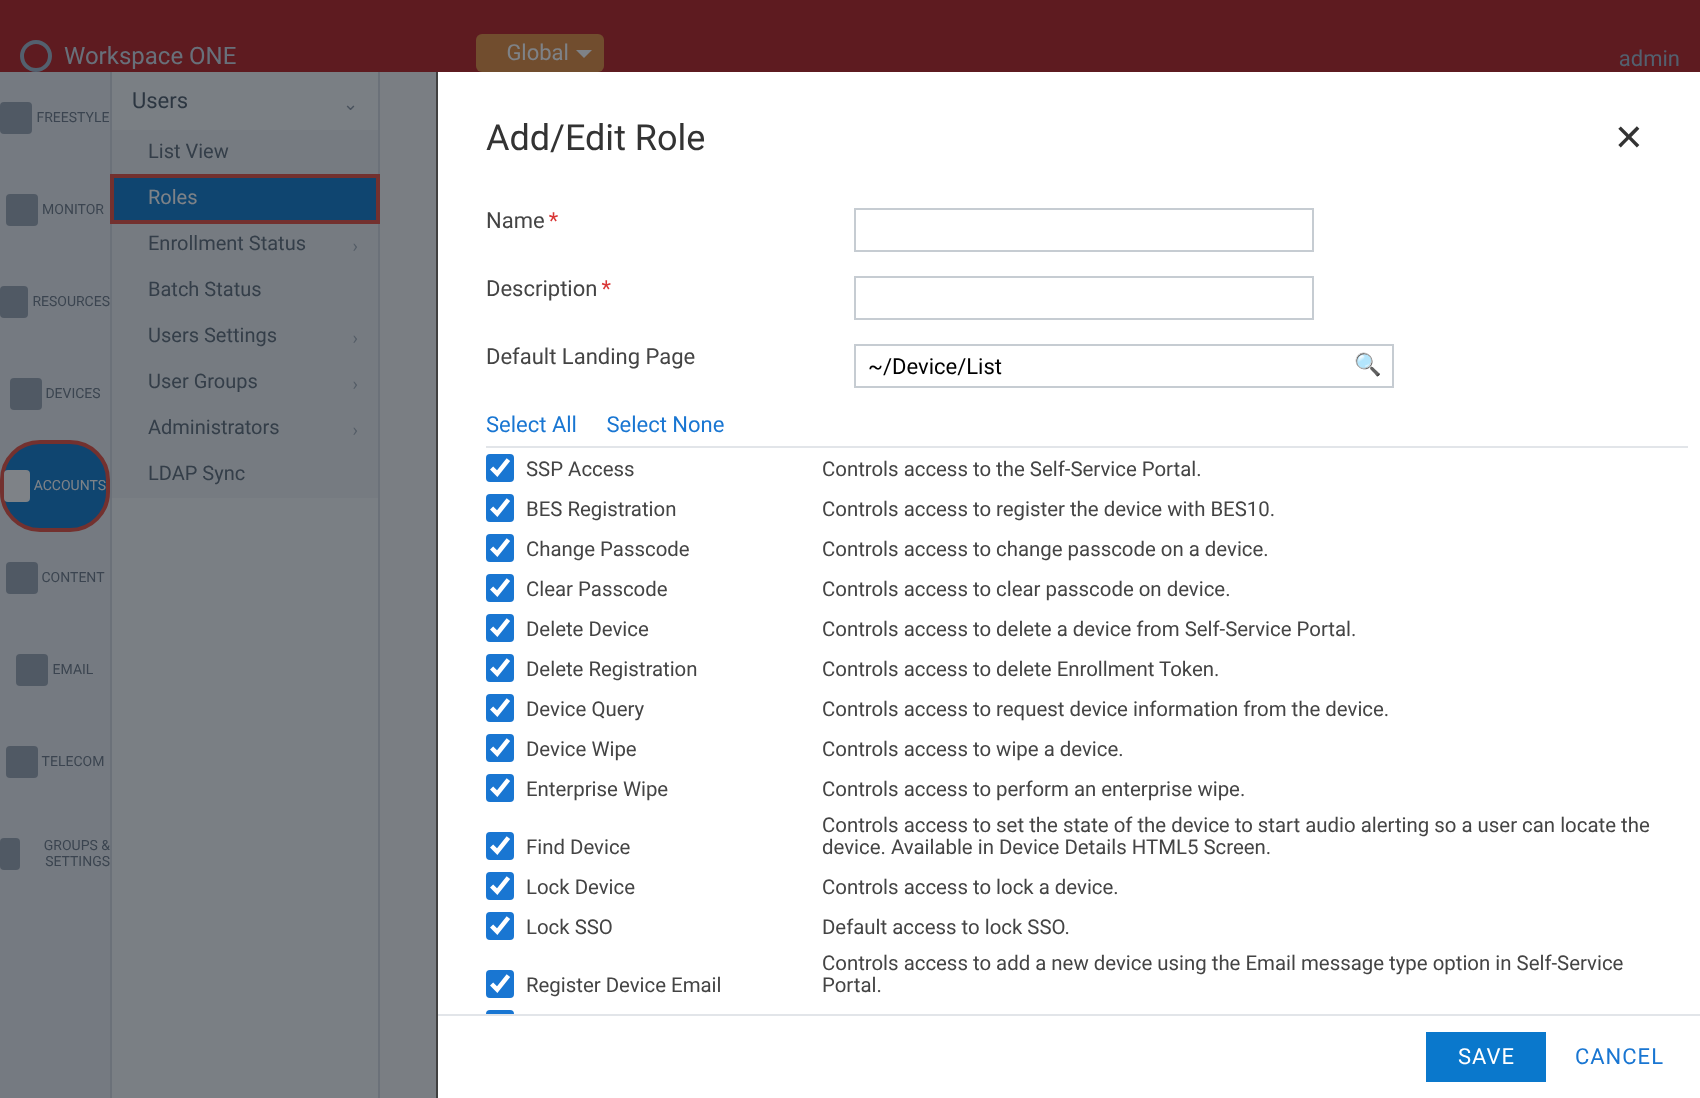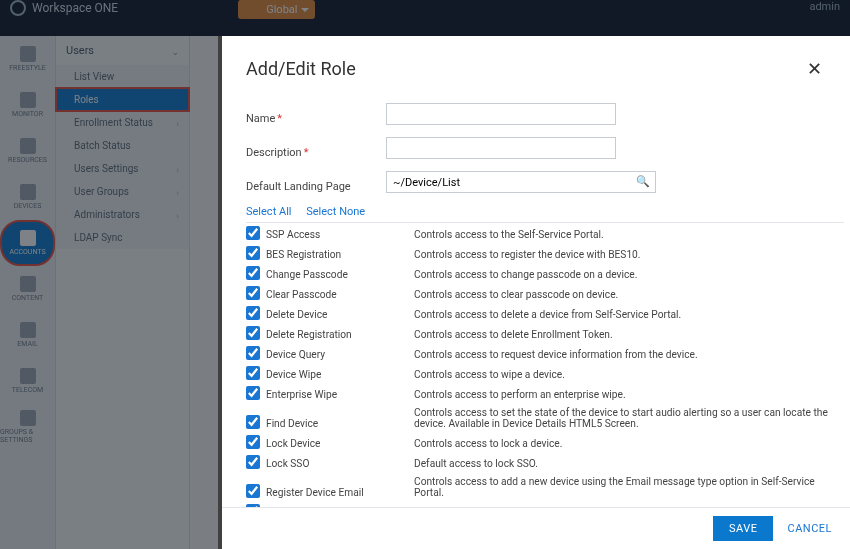--- a/index.html
+++ b/index.html
@@ -1,55 +1,55 @@
 <!DOCTYPE html>
 <html><head>
 <meta charset="utf-8">
 <style>
   * { box-sizing: border-box; margin: 0; padding: 0; font-family: -apple-system, BlinkMacSystemFont, "Segoe UI", Roboto, Arial, sans-serif; }
   html, body { width: 850px; height: 549px; overflow: hidden; background: #f5f5f5; }
   .app { position: relative; width: 850px; height: 549px; }
 
   
   .underlay { position: absolute; inset: 0; }
-  .topbar { height: 36px; background: #0f172a; display: flex; align-items: flex-start; padding: 0 10px; color: #cfd8e3; font-size: 12px; }
+  .topbar { height: 36px; background: #b91c1c; display: flex; align-items: flex-end; padding: 0 10px; color: #cfd8e3; font-size: 12px; }
   .topbar .logo { display: flex; align-items: center; gap: 6px; }
   .topbar .logo-icon { width: 16px; height: 16px; border: 2px solid #9fb3c8; border-radius: 50%; }
-  .topbar .og { margin-left: 120px; background: #e28a3a; color: #fff; padding: 3px 18px 3px 28px; border-radius: 3px; font-size: 11px; position: relative; }
+  .topbar .og { margin-left: 120px; background: #e28a3a; color: #fff; padding: 3px 18px 3px 15px; border-radius: 3px; font-size: 11px; position: relative; }
   .topbar .og::after { content: ""; position: absolute; right: 6px; top: 8px; border: 4px solid transparent; border-top-color: #fff; }
   .topbar .user { margin-left: auto; font-size: 11px; color: #9fb3c8; }
 
   .body { position: absolute; top: 36px; bottom: 0; left: 0; right: 0; display: flex; }
 
   .rail { width: 56px; background: #eceef1; border-right: 1px solid #d6dadf; display: flex; flex-direction: column; }
-  .rail .ritem { height: 46px; display: flex; flex-direction: column; align-items: center; justify-content: center; font-size: 7px; color: #6b7785; gap: 2px; cursor: pointer; }
+  .rail .ritem { height: 46px; display: flex; flex-direction: row; align-items: center; justify-content: center; font-size: 7px; color: #6b7785; gap: 2px; cursor: pointer; text-align: right; }
   .rail .ritem .ricon { width: 16px; height: 16px; background: #9aa5b1; border-radius: 2px; }
   .rail .ritem.active { background: #0a78cc; color: #fff; border-radius: 20px; }
   .rail .ritem.active .ricon { background: #fff; }
   .rail .hl { border: 2px solid #e74c3c; border-radius: 2px; }
 
   .side { width: 134px; background: #f7f8f9; border-right: 1px solid #d6dadf; }
   .side .paritem { padding: 8px 10px; font-size: 11px; color: #4a5865; cursor: pointer; position: relative; }
   .side .paritem .chev { position: absolute; right: 10px; top: 11px; font-size: 9px; color: #8a96a3; }
   .side .subs { background: #eef0f2; }
   .side .sub { padding: 6px 18px; font-size: 10px; color: #5c6975; cursor: pointer; position: relative; }
   .side .sub .chev { position: absolute; right: 10px; top: 8px; font-size: 9px; color: #a2acb7; }
   .side .sub.active { background: #0a78cc; color: #fff; }
   .side .sub.hl { outline: 2px solid #e74c3c; outline-offset: -1px; }
 
   .dim { position: absolute; inset: 0; background: rgba(20,28,36,0.55); }
 
   
-  .modal { position: absolute; top: 36px; right: 0; bottom: 0; left: 218px; background: #fff; border-left: 4px solid #404040; display: flex; flex-direction: column; }
+  .modal { position: absolute; top: 36px; right: 0; bottom: 0; left: 218px; background: #fff; border-left: 1px solid #404040; display: flex; flex-direction: column; }
   .mhead { padding: 18px 24px 10px 24px; display: flex; align-items: center; }
   .mhead h2 { font-size: 18px; font-weight: 400; color: #333; }
   .mhead .close { margin-left: auto; font-size: 18px; color: #333; cursor: pointer; background: none; border: none; padding: 4px; }
 
   .mbody { flex: 1; overflow: auto; padding: 4px 6px 6px 24px; }
-  .formrow { display: flex; align-items: flex-end; padding: 6px 0; font-size: 11px; color: #444; }
+  .formrow { display: flex; align-items: flex-start; padding: 6px 0; font-size: 11px; color: #444; gap: 44px; }
   .formrow .lbl { width: 140px; }
   .req { color: #d93636; margin-left: 2px; }
   .formrow input[type=text] { width: 230px; height: 22px; border: 1px solid #c6ccd2; padding: 0 6px; font-size: 11px; }
   .formrow .searchwrap { position: relative; width: 270px; }
   .formrow .searchwrap input { width: 100%; padding-right: 22px; }
   .formrow .searchwrap .sicon { position: absolute; right: 6px; top: 4px; color: #555; font-size: 11px; pointer-events: none; }
 
   .sellinks { padding: 6px 0 4px 0; font-size: 11px; }
   .sellinks a { color: #1976d2; text-decoration: none; margin-right: 12px; cursor: pointer; }
 

